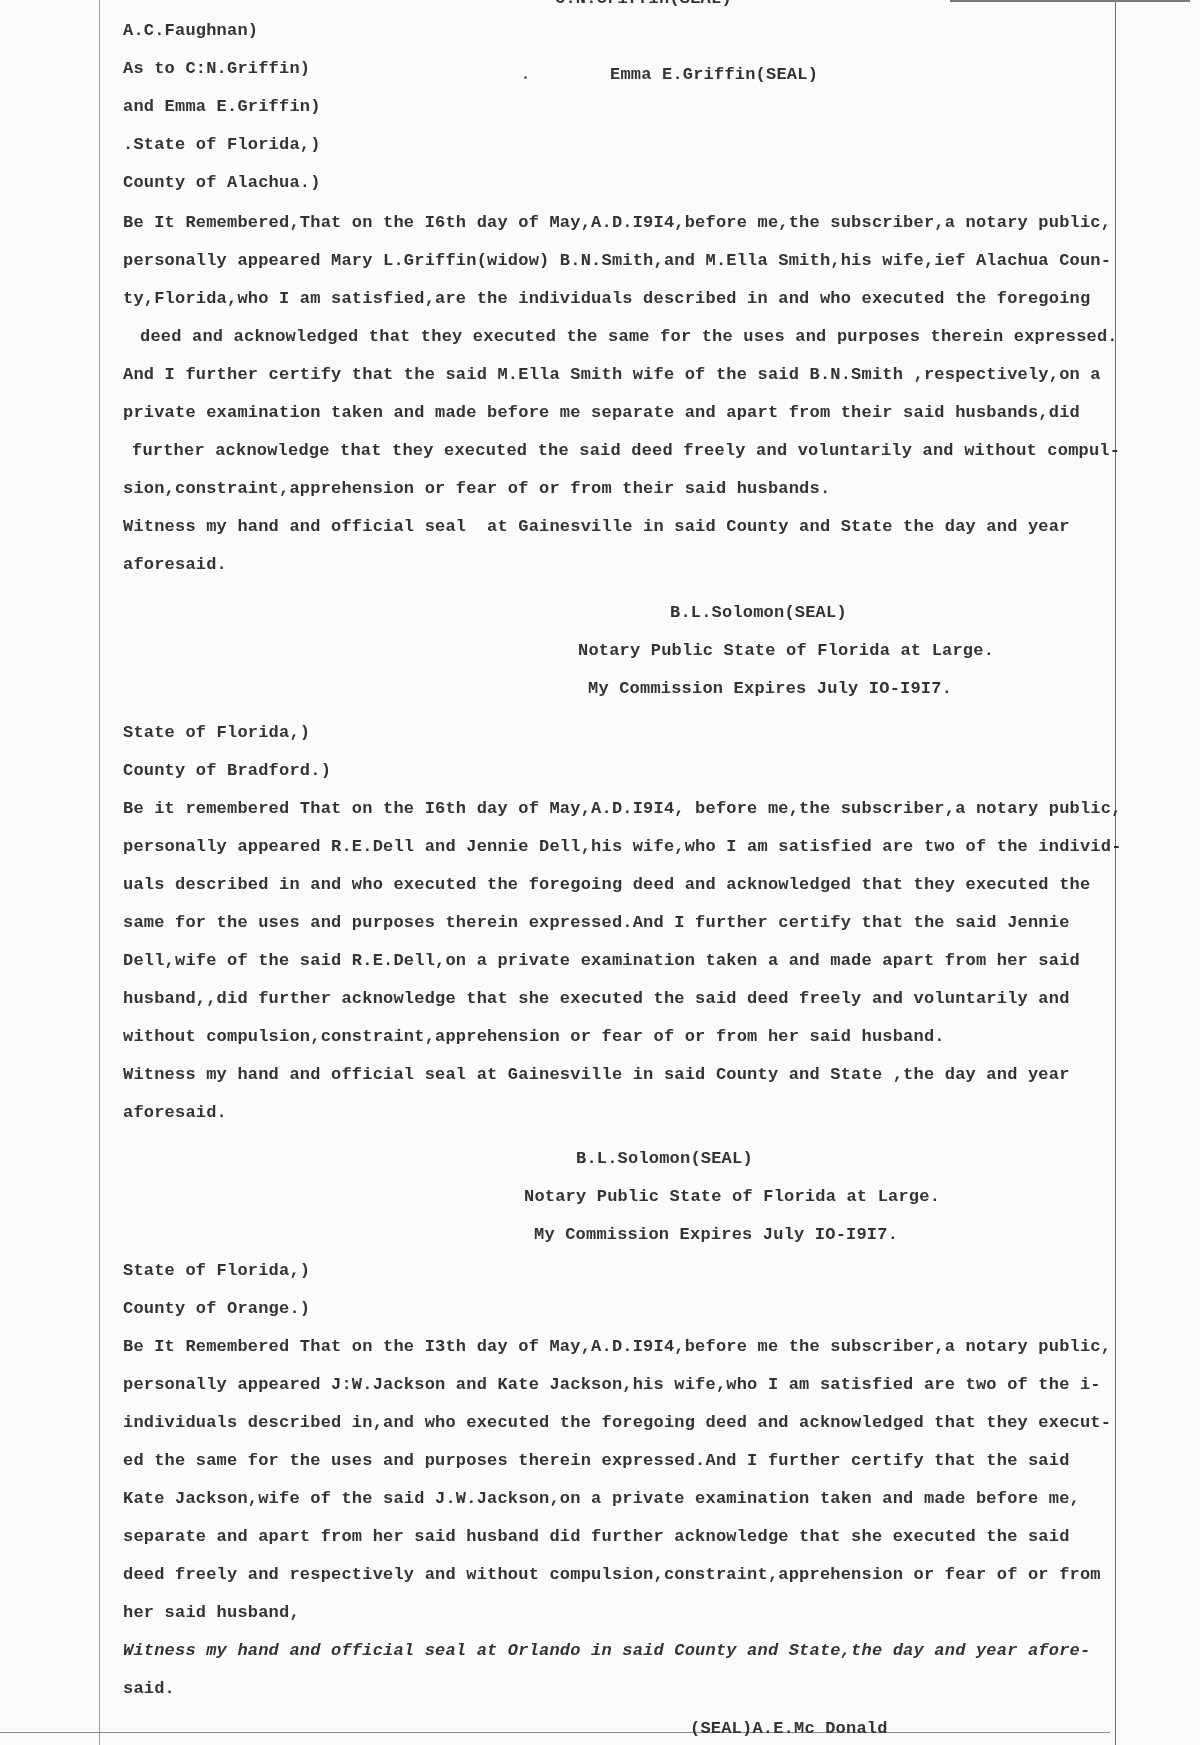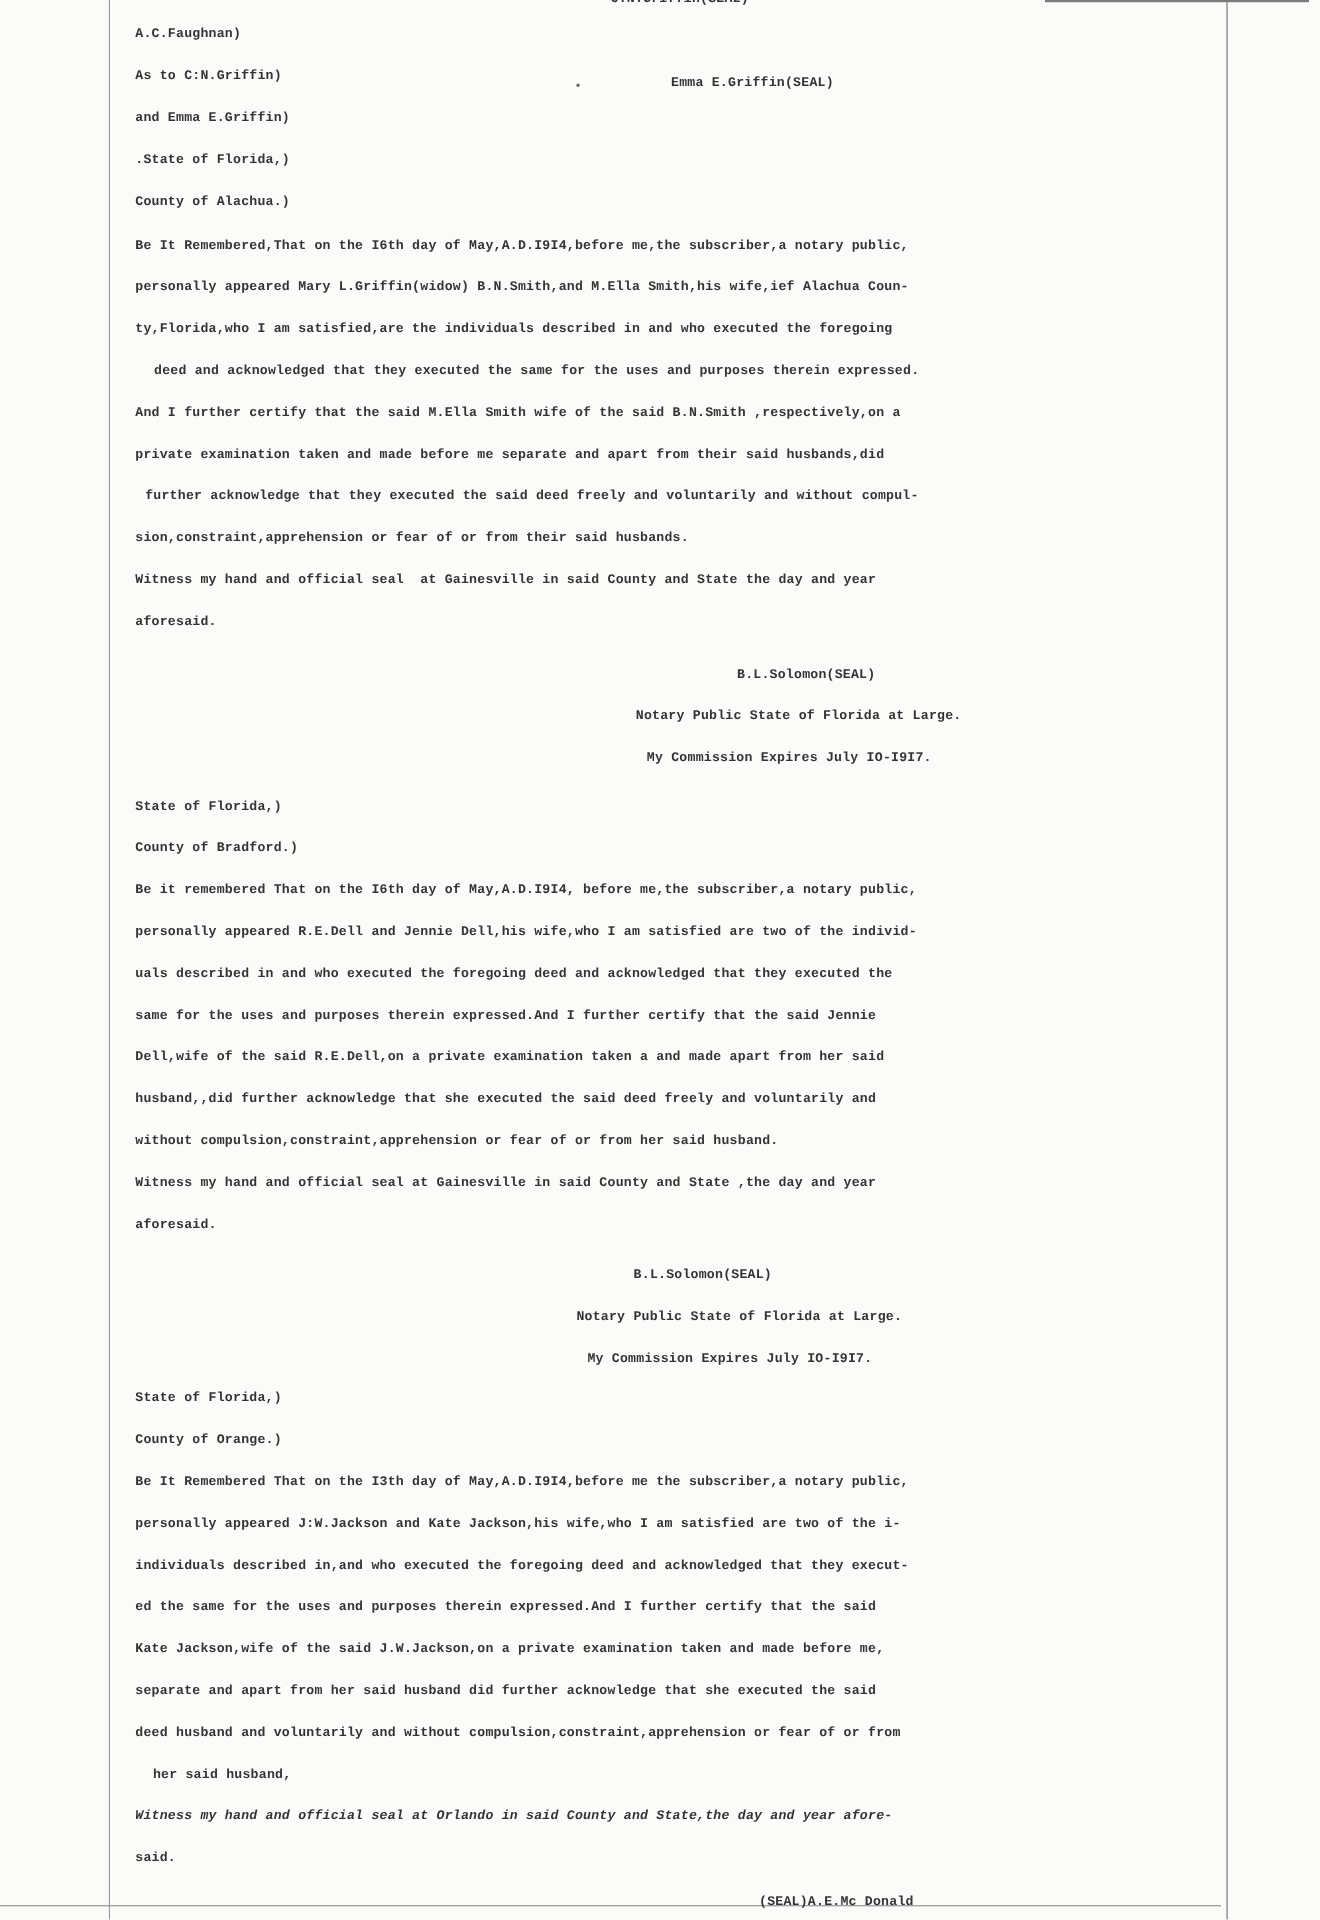--- a/index.html
+++ b/index.html
@@ -7,21 +7,21 @@
     width:1200px; height:1745px; position:relative; overflow:hidden;
     background:#fbfbfa;
     font-family:"Liberation Mono","DejaVu Sans Mono",monospace;
     color:#2a2a2a;
   }
   .rule-left { position:absolute; left:99px; top:0; width:1px; height:1745px; background:#9a9a9a; }
   .rule-right { position:absolute; left:1115px; top:0; width:1px; height:1745px; background:#6d6d6d; }
   .rule-top { position:absolute; left:950px; top:0; width:240px; height:2px; background:#7a7a7a; }
   .rule-bottom { position:absolute; left:0; top:1732px; width:1110px; height:1px; background:#8a8a8a; }
   .line {
-    position:absolute; white-space:pre; font-size:12px; letter-spacing:0.2px;
+    position:absolute; white-space:pre; font-size:17px; letter-spacing:0.2px;
     font-weight:bold; color:#333; line-height:18px;
   }
   .dot { position:absolute; width:3px; height:3px; border-radius:50%; background:#666; }
 </style>
 </head>
 <body>
 
 <div class="rule-left"></div>
 <div class="rule-right"></div>
 <div class="rule-top"></div>
@@ -67,17 +67,17 @@
 <div class="line" style="left:534px;top:1226px;">My Commission Expires July IO-I9I7.</div>
 
 <div class="line" style="left:123px;top:1262px;">State of Florida,)</div>
 <div class="line" style="left:123px;top:1300px;">County of Orange.)</div>
 <div class="line" style="left:123px;top:1338px;">Be It Remembered That on the I3th day of May,A.D.I9I4,before me the subscriber,a notary public,</div>
 <div class="line" style="left:123px;top:1376px;">personally appeared J:W.Jackson and Kate Jackson,his wife,who I am satisfied are two of the i-</div>
 <div class="line" style="left:123px;top:1414px;">individuals described in,and who executed the foregoing deed and acknowledged that they execut-</div>
 <div class="line" style="left:123px;top:1452px;">ed the same for the uses and purposes therein expressed.And I further certify that the said</div>
 <div class="line" style="left:123px;top:1490px;">Kate Jackson,wife of the said J.W.Jackson,on a private examination taken and made before me,</div>
 <div class="line" style="left:123px;top:1528px;">separate and apart from her said husband did further acknowledge that she executed the said</div>
-<div class="line" style="left:123px;top:1566px;">deed husband and voluntarily and without compulsion,constraint,apprehension or fear of or from</div>
-<div class="line" style="left:139px;top:1604px;">her said husband,</div>
+<div class="line" style="left:123px;top:1566px;">deed freely and respectively and without compulsion,constraint,apprehension or fear of or from</div>
+<div class="line" style="left:123px;top:1604px;">her said husband,</div>
 <div class="line" style="left:123px;top:1642px;font-style:italic;">Witness my hand and official seal at Orlando in said County and State,the day and year afore-</div>
 <div class="line" style="left:123px;top:1680px;">said.</div>
 <div class="line" style="left:690px;top:1720px;">(SEAL)A.E.Mc Donald</div>
 
 </body></html>

